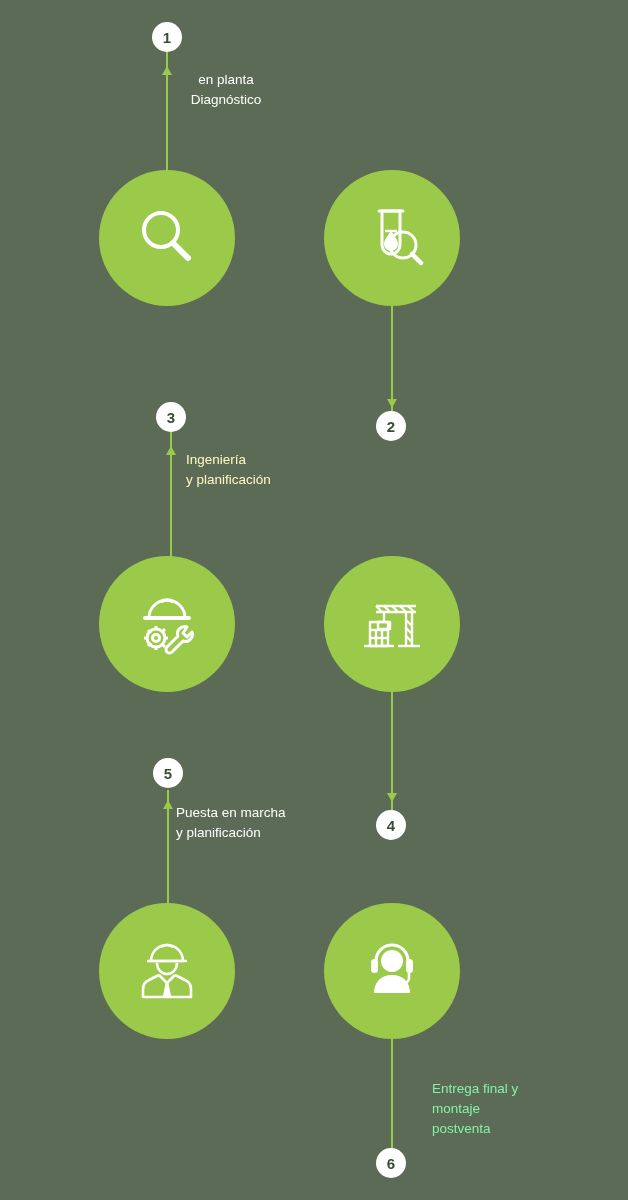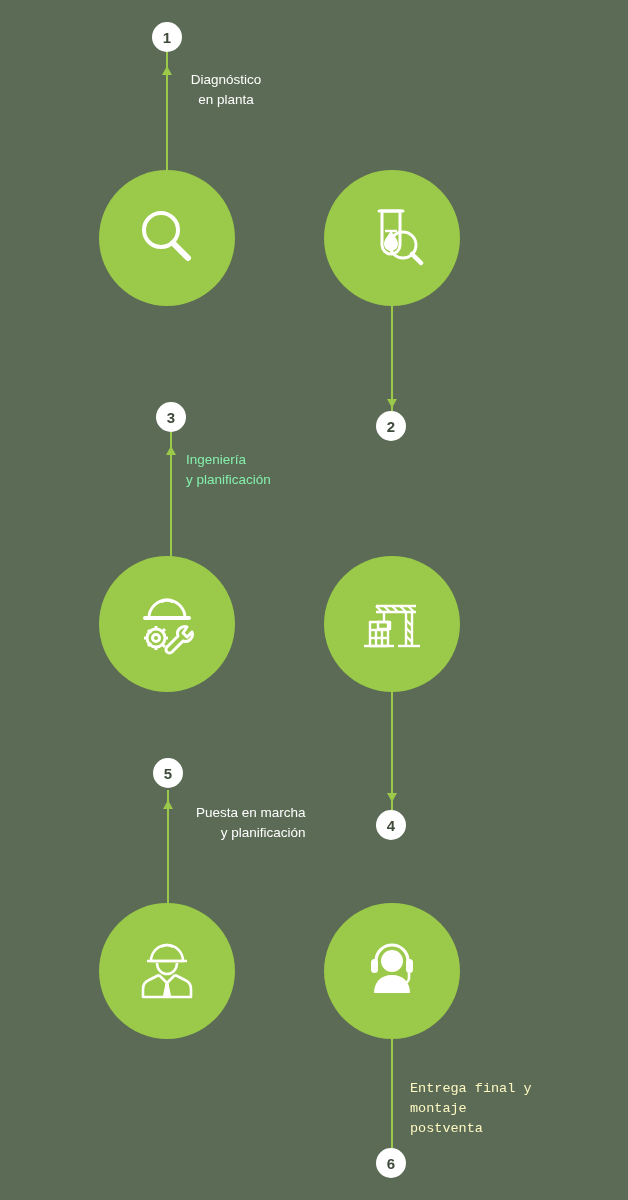--- a/index.html
+++ b/index.html
@@ -70,22 +70,22 @@
 <body>
 
 <div id="canvas" style="background: rgb(91, 107, 85);">
 
   <div class="conn v" style="left: 166px; top: 52px; height: 150px; background: rgb(155, 201, 73);"></div>
   <svg class="arrowhead" style="left:161px; top:66px;" width="12" height="10" viewBox="0 0 12 10">
     <path d="M6 0 L11 9 L1 9 Z" fill="#9bc949"></path>
   </svg>
   <div class="badge" style="left: 152px; top: 22px; color: rgb(62, 74, 58);">1</div>
   <div class="label center" style="left: 106px; top: 70px; width: 240px; text-align: center; color: rgb(255, 255, 255);">
+    <div>en planta</div>
     <div>Diagnóstico</div>
-    <div>en planta</div>
   </div>
   <div class="circle" style="left: 99px; top: 170px; background: rgb(155, 201, 73);">
     <svg width="70" height="70" viewBox="0 0 70 70">
       <circle cx="29" cy="27" r="17" fill="none" stroke="#ffffff" stroke-width="4"></circle>
       <line x1="41" y1="40" x2="56" y2="55" stroke="#ffffff" stroke-width="6" stroke-linecap="round"></line>
     </svg>
   </div>
 
   <div class="circle" style="left: 324px; top: 170px; background: rgb(155, 201, 73);">
     <svg width="74" height="74" viewBox="0 0 74 74">
@@ -101,21 +101,21 @@
   <svg class="arrowhead arrow-down" style="left:386px; top:398px;" width="12" height="10" viewBox="0 0 12 10">
     <path d="M6 10 L11 1 L1 1 Z" fill="#9bc949"></path>
   </svg>
   <div class="badge" style="left: 376px; top: 411px; color: rgb(62, 74, 58);">2</div>
 
   <div class="conn v" style="left: 170px; top: 432px; height: 146px; background: rgb(155, 201, 73);"></div>
   <svg class="arrowhead" style="left:165px; top:446px;" width="12" height="10" viewBox="0 0 12 10">
     <path d="M6 0 L11 9 L1 9 Z" fill="#9bc949"></path>
   </svg>
   <div class="badge" style="left: 156px; top: 402px; color: rgb(62, 74, 58);">3</div>
-  <div class="label left" style="left: 186px; top: 450px; color: #86efac;">
+  <div class="label left" style="left: 186px; top: 450px; color: #fef9c3;">
     <div>Ingeniería</div>
     <div>y planificación</div>
   </div>
   <div class="circle" style="left: 99px; top: 556px; background: rgb(155, 201, 73);">
     <svg width="76" height="76" viewBox="0 0 76 76">
       <path d="M20 32 a18 18 0 0 1 36 0 z" fill="none" stroke="#ffffff" stroke-width="3"></path>
       <path d="M32 16 q6 -4 12 0" fill="none" stroke="#ffffff" stroke-width="3"></path>
       <line x1="16" y1="32" x2="60" y2="32" stroke="#ffffff" stroke-width="4" stroke-linecap="round"></line>
       <g fill="none" stroke="#ffffff" stroke-width="3">
         <circle cx="27" cy="52" r="9"></circle>
@@ -158,21 +158,21 @@
   <svg class="arrowhead" style="left:386px; top:792px;" width="12" height="10" viewBox="0 0 12 10">
     <path d="M6 10 L11 1 L1 1 Z" fill="#9bc949"></path>
   </svg>
   <div class="badge" style="left: 376px; top: 810px; color: rgb(62, 74, 58);">4</div>
 
   <div class="conn v" style="left: 167px; top: 790px; height: 132px; background: rgb(155, 201, 73);"></div>
   <svg class="arrowhead" style="left:162px; top:800px;" width="12" height="10" viewBox="0 0 12 10">
     <path d="M6 0 L11 9 L1 9 Z" fill="#9bc949"></path>
   </svg>
   <div class="badge" style="left: 153px; top: 758px; color: rgb(62, 74, 58);">5</div>
-  <div class="label left" style="left: 196px; top: 803px; color: rgb(255, 255, 255); text-align: right;">
+  <div class="label left" style="left: 176px; top: 803px; color: rgb(255, 255, 255);">
     <div>Puesta en marcha</div>
     <div>y planificación</div>
   </div>
   <div class="circle" style="left: 99px; top: 903px; background: rgb(155, 201, 73);">
     <svg width="76" height="76" viewBox="0 0 76 76">
       <g fill="none" stroke="#ffffff" stroke-width="2.6" stroke-linejoin="round">
         <path d="M22 28 a16 16 0 0 1 32 0 z"></path>
         <path d="M32 14 q6 -4 12 0"></path>
         <line x1="18" y1="28" x2="58" y2="28"></line>
         <path d="M28 30 a10 11 0 0 0 20 0"></path>
@@ -191,20 +191,20 @@
       <path d="M22 28 a16 16 0 0 1 32 0" fill="none" stroke="#ffffff" stroke-width="3.2"></path>
       <rect x="17" y="26" width="7" height="14" rx="3.5" fill="#ffffff"></rect>
       <rect x="52" y="26" width="7" height="14" rx="3.5" fill="#ffffff"></rect>
       <path d="M55 40 v5 a5 5 0 0 1 -5 5 h-6" fill="none" stroke="#ffffff" stroke-width="2.6"></path>
     </svg>
   </div>
   <div class="conn v" style="left: 391px; top: 1039px; height: 130px; background: rgb(155, 201, 73);"></div>
   <svg class="arrowhead" style="left:386px; top:1150px;" width="12" height="10" viewBox="0 0 12 10">
     <path d="M6 10 L11 1 L1 1 Z" fill="#9bc949"></path>
   </svg>
-  <div class="label left" style="left: 410px; top: 1079px; color: #fef9c3; font-family: Liberation Mono, monospace;">
+  <div class="label left" style="left: 432px; top: 1079px; color: #86efac;">
     <div>Entrega final y</div>
     <div>montaje</div>
     <div>postventa</div>
   </div>
   <div class="badge" style="left: 376px; top: 1148px; color: rgb(62, 74, 58);">6</div>
 
 </div>
 
 </body></html>

